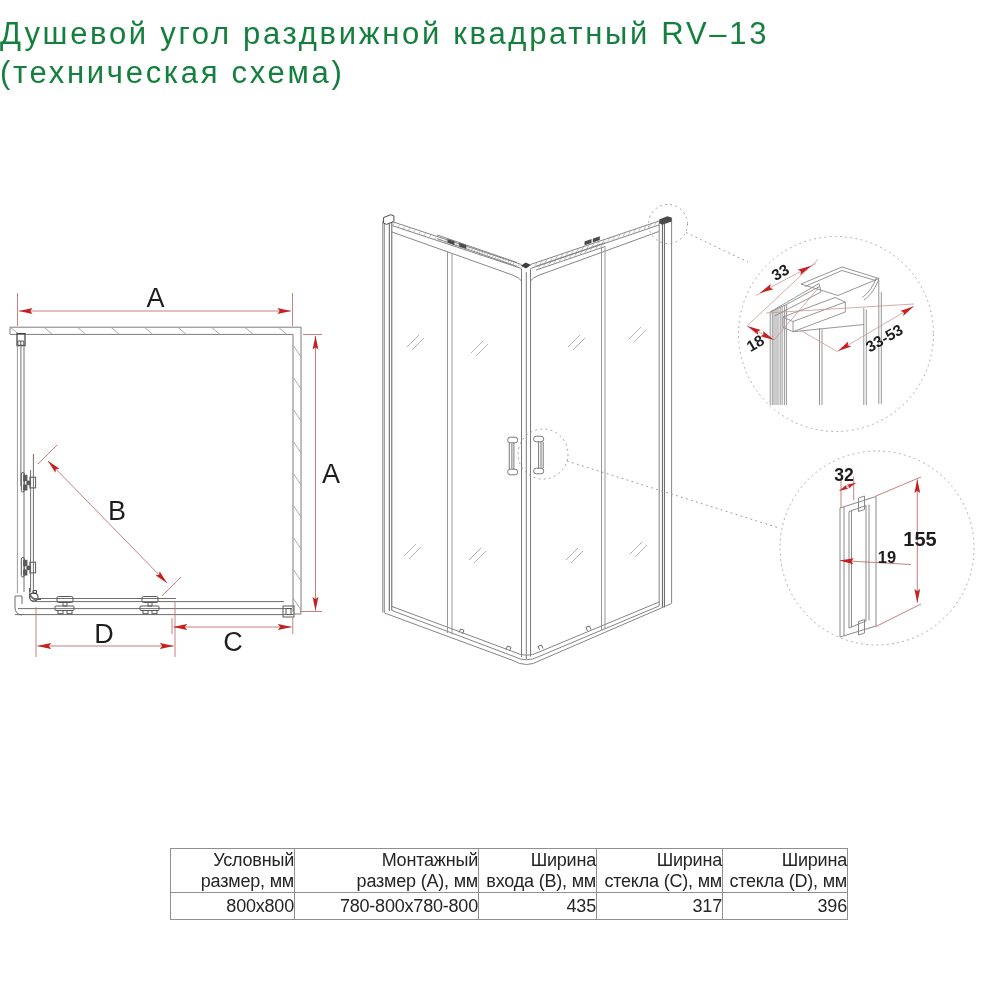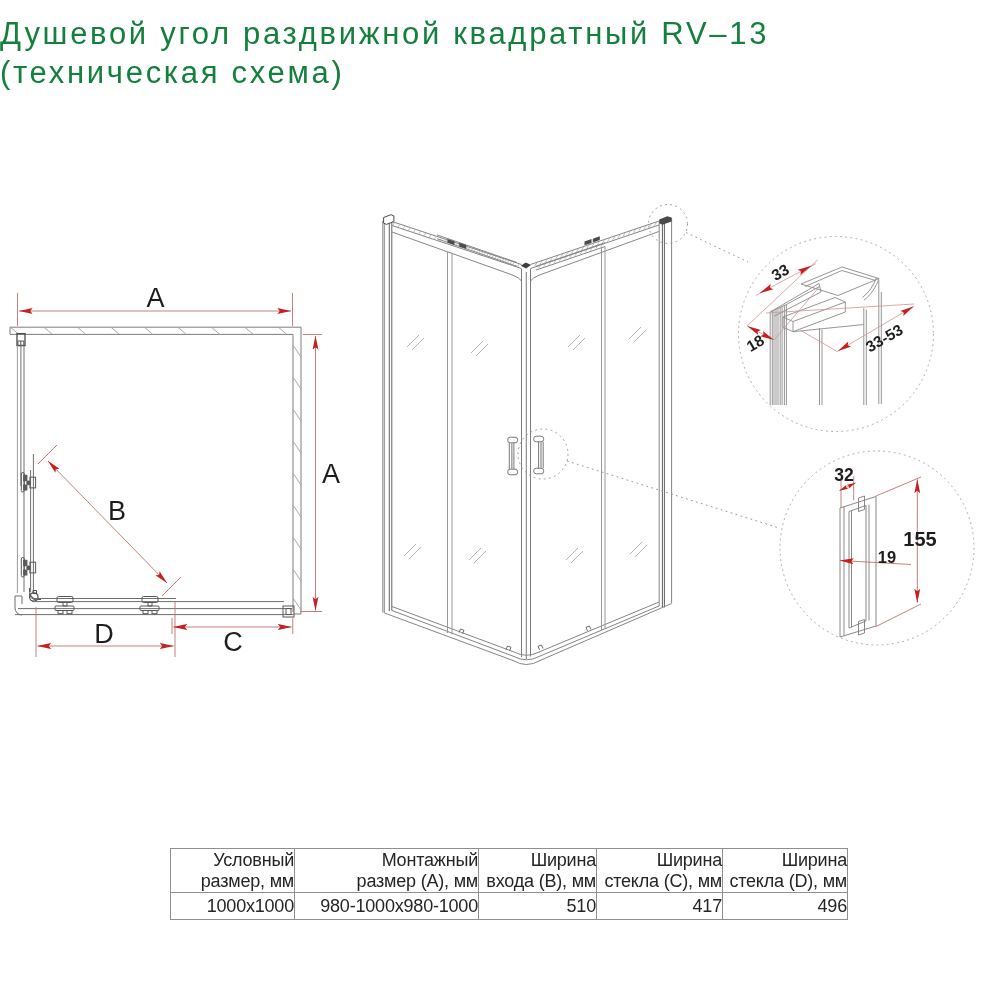--- a/index.html
+++ b/index.html
@@ -271,20 +271,20 @@
     </colgroup>
   <tbody>
       <tr class="hd">
         <td>Условный<br>размер, мм</td>
         <td>Монтажный<br>размер (А), мм</td>
         <td>Ширина<br>входа (B), мм</td>
         <td>Ширина<br>стекла (C), мм</td>
         <td>Ширина<br>стекла (D), мм</td>
       </tr>
   <tr class="dr">
-        <td>1000х1000</td>
-        <td>980-1000х980-1000</td>
-        <td>510</td>
-        <td>417</td>
-        <td>496</td>
+        <td>800х800</td>
+        <td>780-800х780-800</td>
+        <td>435</td>
+        <td>317</td>
+        <td>396</td>
       </tr>
 </tbody>
   </table>
 
 </body></html>

